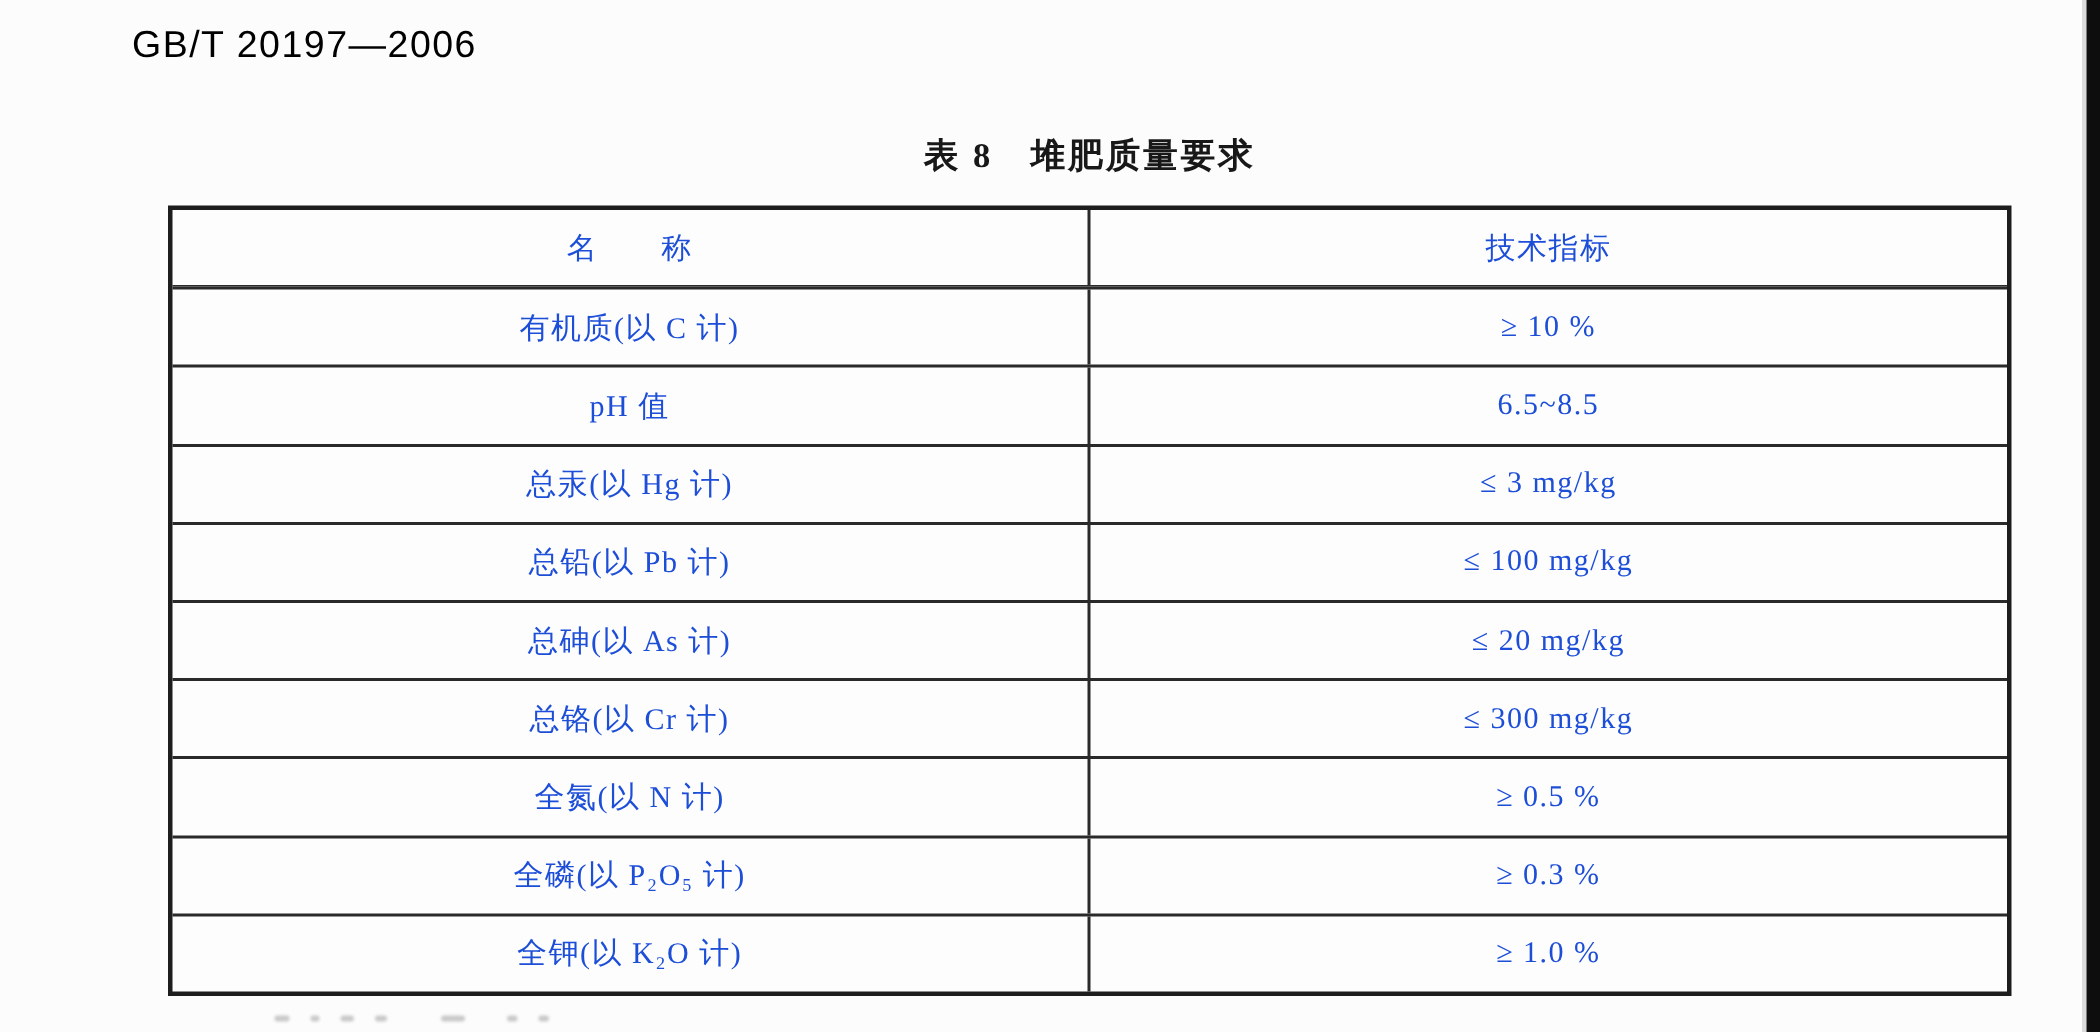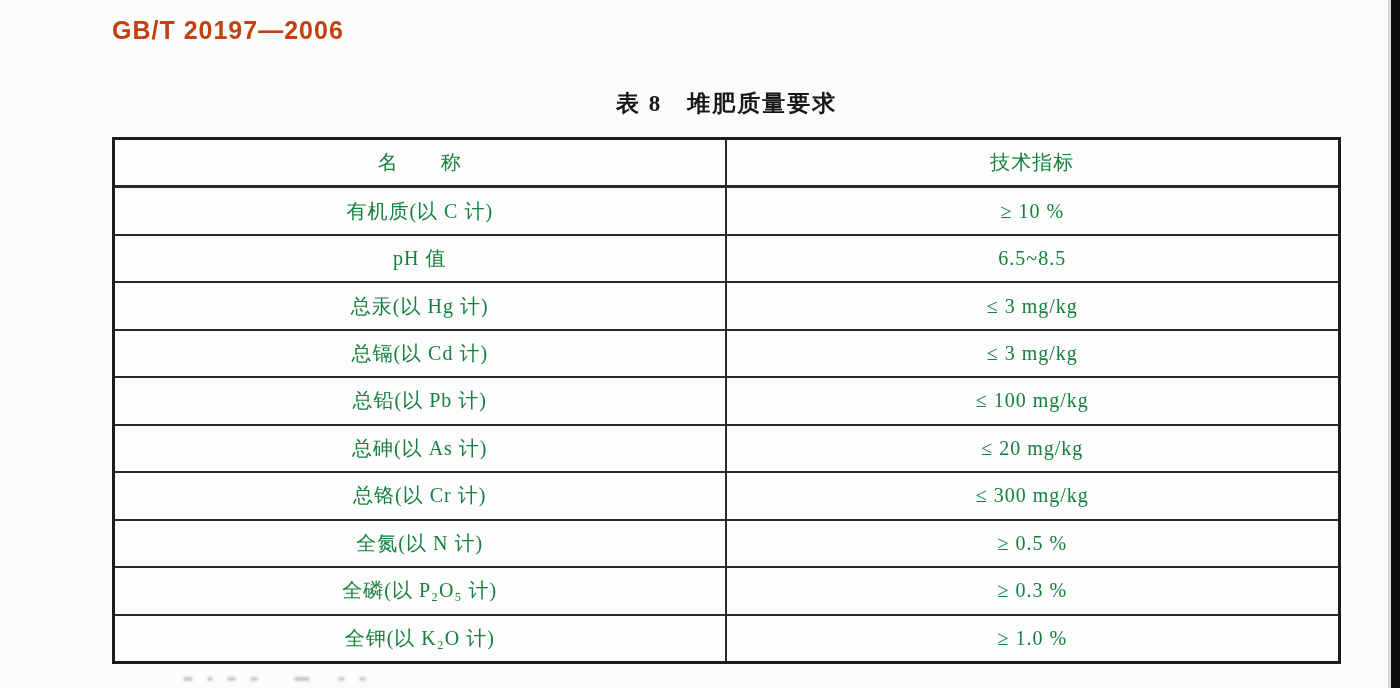--- a/index.html
+++ b/index.html
@@ -12,27 +12,27 @@
     width: 1400px;
     height: 688px;
     background: #fcfcfc;
     overflow: hidden;
     font-family: "Liberation Serif", "DejaVu Serif", serif;
     color: #1b1b1b;
   }
   
   .std-code {
     position: absolute;
-    left: 112px;
+    left: 88px;
     top: 16px;
     font-family: "Liberation Sans", "DejaVu Sans", sans-serif;
-    font-weight: bold;
+    font-weight: normal;
     font-size: 25px;
     letter-spacing: 1px;
-    color: #c2410c;
+    color: #000000;
   }
   
   .tbl-title {
     position: absolute;
     left: 112px;
     top: 88px;
     width: 1229px;
     text-align: center;
     font-weight: bold;
     font-size: 23px;
@@ -59,21 +59,21 @@
   }
   .tr:first-child { border-top: none; }
   .tr.header-row { border-bottom: 1px solid #2a2a2a; }
   .td {
     display: flex;
     align-items: center;
     justify-content: center;
     box-sizing: border-box;
     font-size: 20px;
     letter-spacing: 1px;
-    color: #15803d;
+    color: #1d4ed8;
     white-space: pre;
   }
   .td.col-name {
     width: 50%;
     border-right: 2px solid #2a2a2a;
   }
   .td.col-ind {
     width: 50%;
     text-align: right;
   }
@@ -144,24 +144,20 @@
     <div class="tr">
       <div class="td col-name">pH 值</div>
       <div class="td col-ind">6.5~8.5</div>
     </div>
 
     <div class="tr">
       <div class="td col-name">总汞(以 Hg 计)</div>
       <div class="td col-ind">≤ 3 mg/kg</div>
     </div>
 
-    <div class="tr">
-      <div class="td col-name">总镉(以 Cd 计)</div>
-      <div class="td col-ind">≤ 3 mg/kg</div>
-    </div>
 
     <div class="tr">
       <div class="td col-name">总铅(以 Pb 计)</div>
       <div class="td col-ind">≤ 100 mg/kg</div>
     </div>
 
     <div class="tr">
       <div class="td col-name">总砷(以 As 计)</div>
       <div class="td col-ind">≤ 20 mg/kg</div>
     </div>

